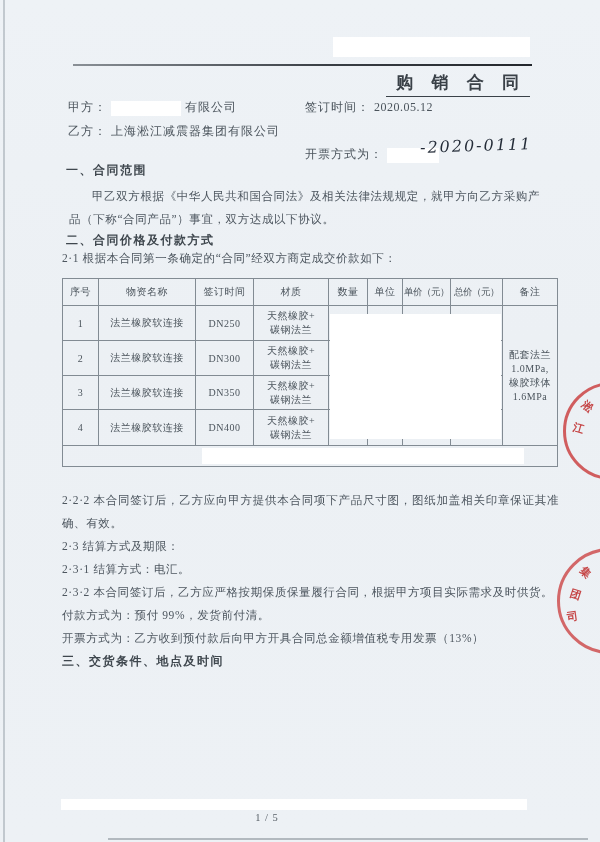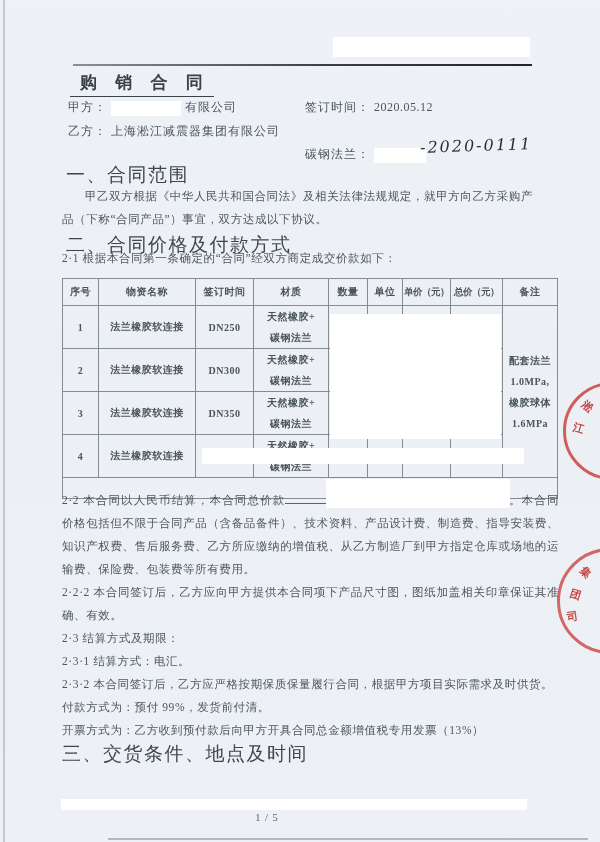--- a/index.html
+++ b/index.html
@@ -10,37 +10,37 @@
     overflow:hidden;
     font-family:"Liberation Serif","DejaVu Serif",serif;
     color:#4b545c;
   }
   .abs{position:absolute;}
   .edge-left{left:3px;top:0;width:2px;height:842px;background:rgba(140,150,160,.45);}
   .edge-bottom{left:108px;top:838px;width:480px;height:2px;background:rgba(120,130,138,.5);}
   .redact{background:#ffffff;}
   .hr-top{left:73px;top:64px;width:459px;height:2px;
     background:linear-gradient(90deg,#8a9096,#3a3f45 55%,#23272c);}
-  .title-wrap{left:70px;top:71px;width:460px;text-align:left;}
+  .title-wrap{left:70px;top:71px;width:460px;text-align:right;}
   .title{display:inline-block;font-size:17px;font-weight:bold;color:#3a4148;
     letter-spacing:7px;padding:0 4px 2px 10px;border-bottom:1.6px solid #3a4148;}
   .line{white-space:nowrap;font-size:12px;letter-spacing:1px;}
   .inline-redact{display:inline-block;vertical-align:middle;background:#fff;}
   .meta-val{letter-spacing:.5px;}
   .handwritten{left:420px;top:136px;font-family:"DejaVu Serif",serif;font-style:italic;
     font-size:16px;color:#242c38;transform:rotate(-2deg);letter-spacing:2px;}
-  .h-sec{font-size:19px;font-weight:normal;color:#3f474e;letter-spacing:1.5px;}
+  .h-sec{font-size:12px;font-weight:bold;color:#3f474e;letter-spacing:1.5px;}
   .body-text{font-size:11.5px;line-height:23px;letter-spacing:.6px;text-align:justify;color:#4d565f;}
-  .p-indent{text-indent:2em;}
+  .p-indent{text-indent:2em;margin-left:7px;}
   
   table.goods{border-collapse:collapse;table-layout:fixed;width:495px;}
-  table.goods td,table.goods th{border:1px solid #828b93;font-weight:bold;
+  table.goods td,table.goods th{border:1px solid #828b93;font-weight:normal;
     font-size:10px;text-align:center;vertical-align:middle;color:#4b545c;
     padding:0 1px;letter-spacing:.5px;overflow:hidden;}
-  table.goods .pre{white-space:pre-line;line-height:21px;}
+  table.goods .pre{white-space:pre-line;line-height:14px;}
   table.goods .tight{letter-spacing:-.5px;font-size:9.5px;white-space:nowrap;}
   tr.h-head{height:27px;} tr.h-row{height:35px;} tr.h-row3{height:34px;}
   tr.h-row4{height:36px;} tr.h-last{height:21px;}
   
   .clauses{left:62px;top:489px;width:497px;}
   .clauses p{margin:0;}
   .price-blank{display:inline-block;position:relative;width:223px;height:12px;
     vertical-align:baseline;border-bottom:1.2px solid #5a626a;}
   .price-blank .cover{position:absolute;left:41px;right:-2px;top:-12px;bottom:-5px;background:#fff;}
   .h-sec3{margin-top:6px;}
@@ -80,21 +80,21 @@
   <div class="abs line" style="left:68px;top:123px;">
     <span>乙方：</span>
     <span>上海淞江减震器集团有限公司</span>
   </div>
 
   <div class="abs line" style="left:305px;top:99px;">
     <span>签订时间：</span>
     <span class="meta-val">2020.05.12</span>
   </div>
   <div class="abs line" style="left:305px;top:146px;">
-    <span>碳钢法兰：</span>
+    <span>开票方式为：</span>
     <span class="inline-redact" style="width:52px;height:15px;"></span>
   </div>
   <div class="abs handwritten">-2020-0111</div>
 
   <div class="abs h-sec" style="left:66px;top:162px;">一、合同范围</div>
   <div class="abs body-text p-indent" style="left:62px;top:185px;width:471px;">甲乙双方根据《中华人民共和国合同法》及相关法律法规规定，就甲方向乙方采购产品（下称“合同产品”）事宜，双方达成以下协议。</div>
 
   <div class="abs h-sec" style="left:66px;top:232px;">二、合同价格及付款方式</div>
   <div class="abs body-text" style="left:62px;top:247px;width:480px;">2·1 根据本合同第一条确定的“合同”经双方商定成交价款如下：</div>
 
@@ -175,23 +175,20 @@
         <td colspan="9"></td>
       </tr>
     </tbody>
       </table>
   </div>
 
   <div class="abs redact" style="left:330px;top:314px;width:171px;height:125px;"></div>
   <div class="abs redact" style="left:202px;top:448px;width:322px;height:16px;"></div>
 
   <div class="abs clauses body-text">
-    <p>
-      <span>2·2 本合同以人民币结算，本合同总价款</span><span class="price-blank"><span class="cover"></span></span><span>。本合同价格包括但不限于合同产品（含备品备件）、技术资料、产品设计费、制造费、指导安装费、知识产权费、售后服务费、乙方所应缴纳的增值税、从乙方制造厂到甲方指定仓库或场地的运输费、保险费、包装费等所有费用。</span>
-    </p>
     <p>2·2·2 本合同签订后，乙方应向甲方提供本合同项下产品尺寸图，图纸加盖相关印章保证其准确、有效。</p>
     <p>2·3 结算方式及期限：</p>
     <p>2·3·1 结算方式：电汇。</p>
     <p>2·3·2 本合同签订后，乙方应严格按期保质保量履行合同，根据甲方项目实际需求及时供货。</p>
     <p>付款方式为：预付 99%，发货前付清。</p>
     <p>开票方式为：乙方收到预付款后向甲方开具合同总金额增值税专用发票（13%）</p>
     <p class="h-sec h-sec3">三、交货条件、地点及时间</p>
   </div>
 
   <div class="abs redact" style="left:61px;top:799px;width:466px;height:11px;"></div>

